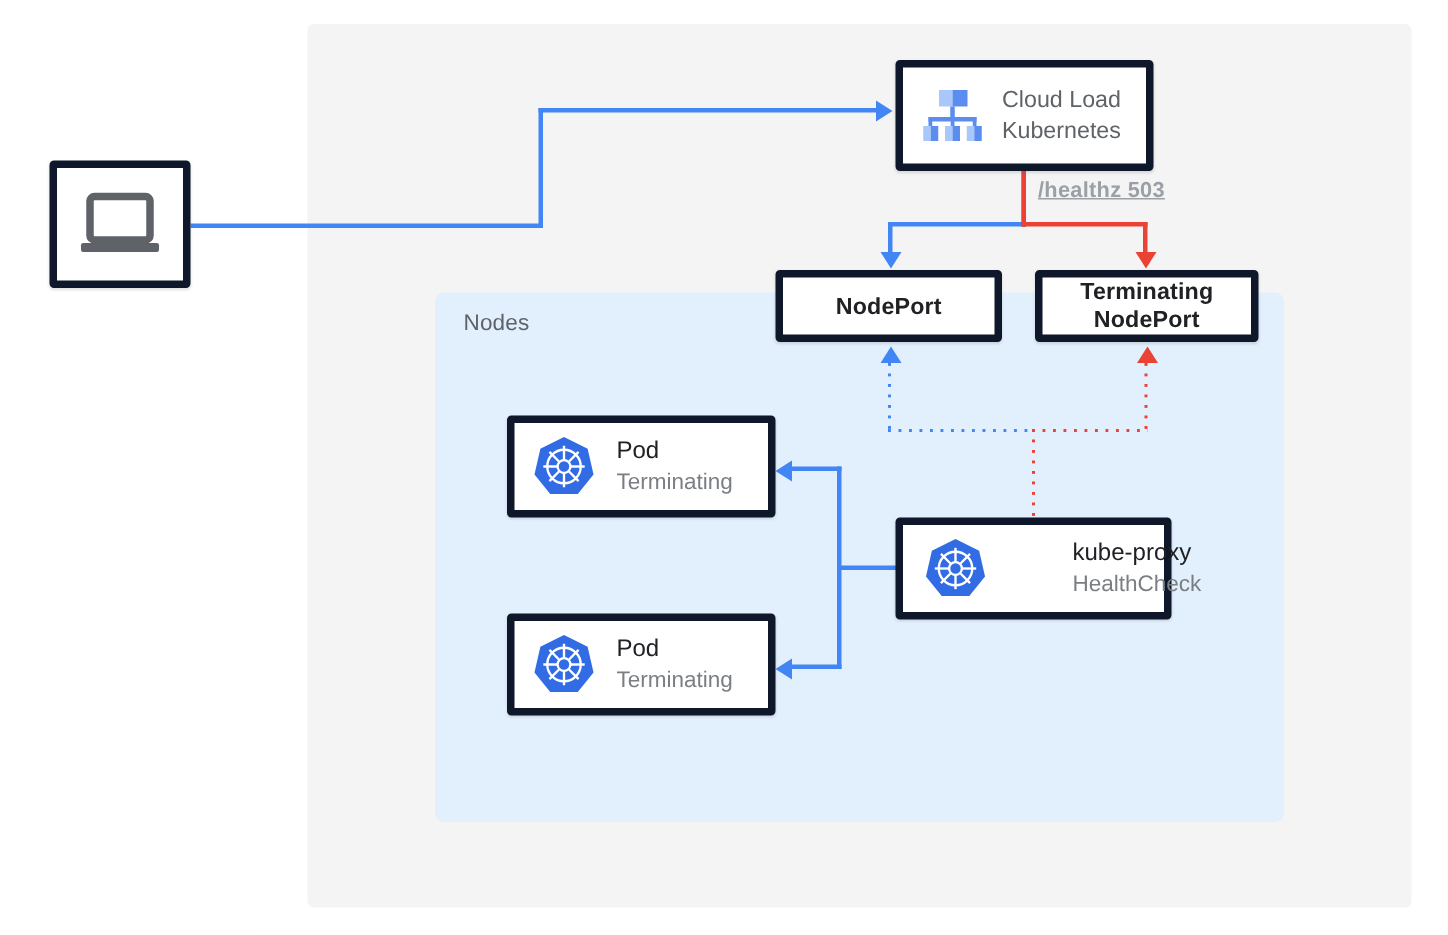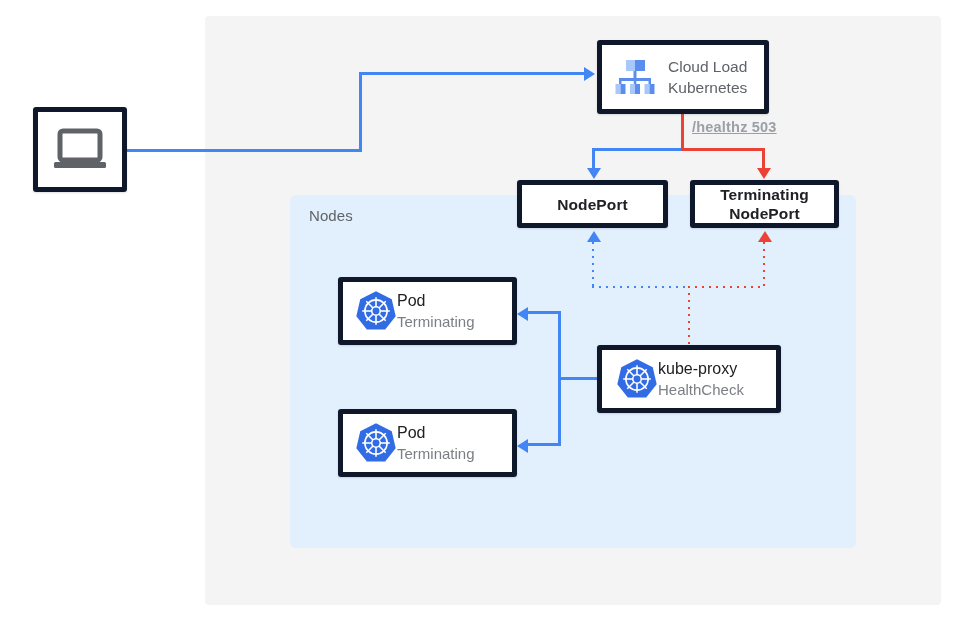--- a/index.html
+++ b/index.html
@@ -107,22 +107,23 @@
     height: 68px;
     padding-left: 12px;
   }
   .card-pod2 { top: 409px; }
   .card-kubeproxy {
     left: 597px;
     top: 345px;
     width: 184px;
     height: 68px;
     padding-left: 14px;
-  }
-  .card-pod .txt, .card-kubeproxy .txt { margin-left: 0; }
+    gap: 43px;
+  }
+  .card-pod .txt, .card-kubeproxy .txt { margin-left: 14px; }
   .card-pod .title, .card-kubeproxy .title {
     font-size: 16px;
     color: #202124;
     line-height: 21px;
   }
   .card-pod .sub, .card-kubeproxy .sub {
     font-size: 15px;
     color: #7b7f84;
     line-height: 21px;
     text-align: right;

